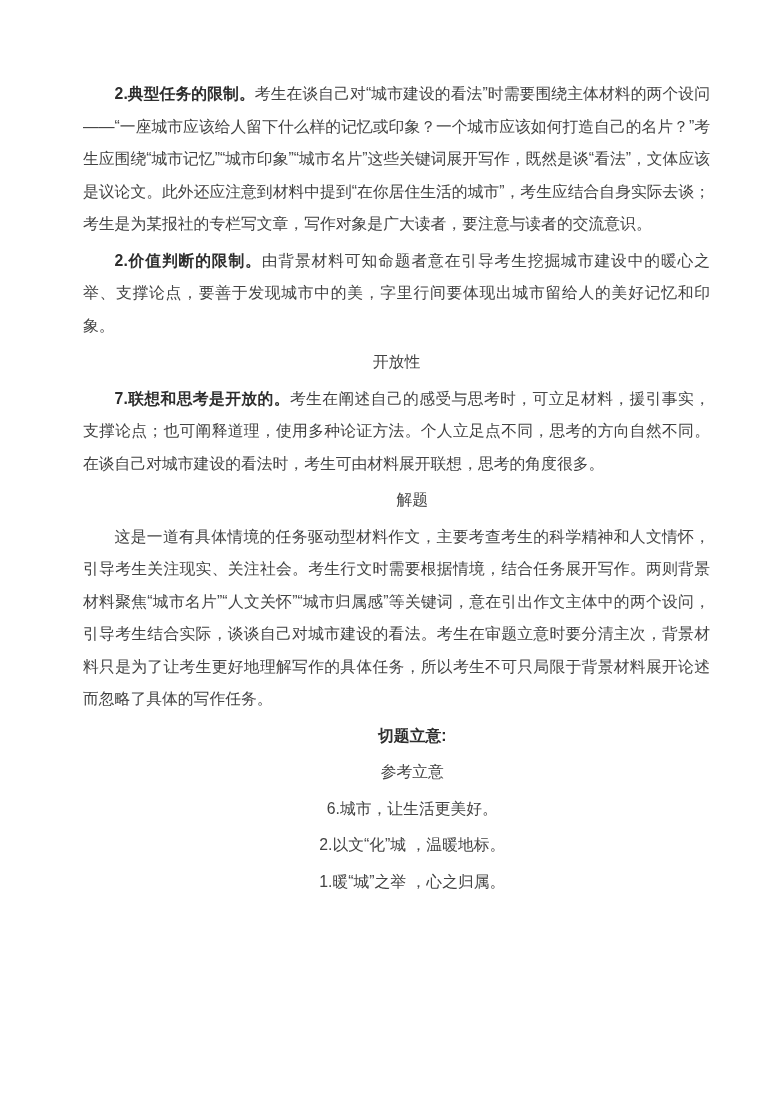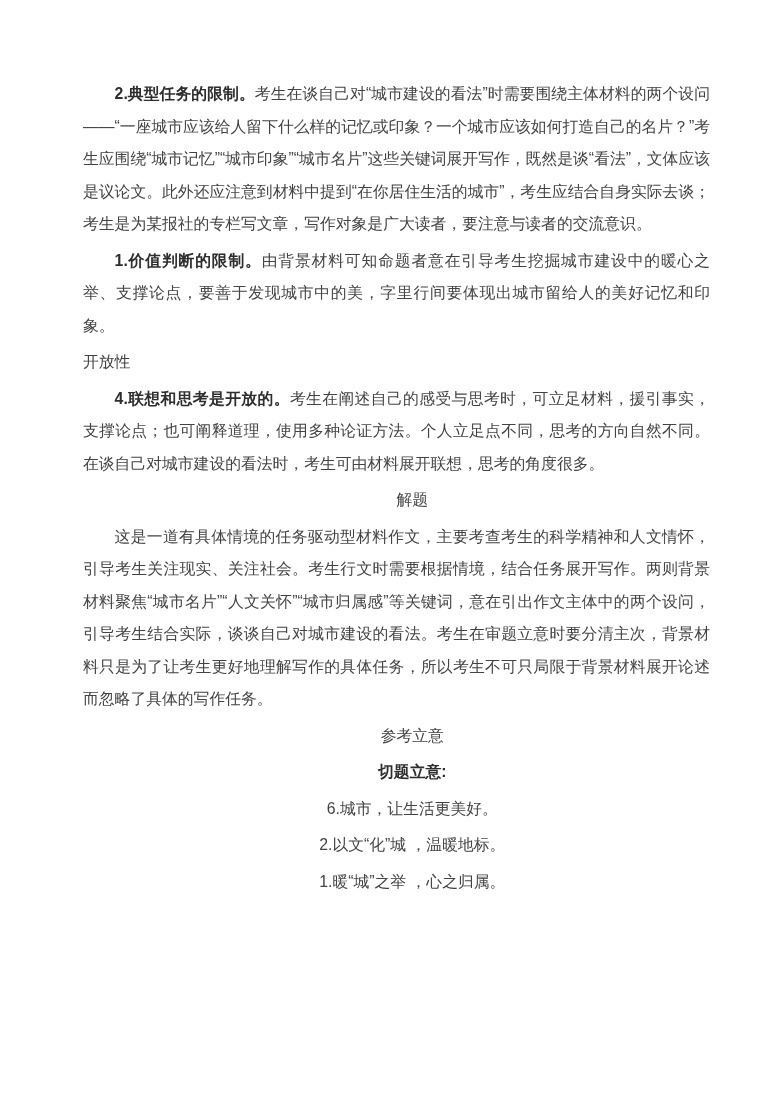--- a/index.html
+++ b/index.html
@@ -23,45 +23,45 @@
     line-height: 32.5px;
     color: #434343;
     text-align: justify;
   }
   .para {
     margin: 4px 0;
     text-indent: 2em;
     word-break: break-all;
   }
   .para.heading-center {
-    text-align: left;
+    text-align: center;
     text-indent: 0;
   }
   .para.line, .para.line-bold {
     text-align: center;
   }
   .para strong {
     font-weight: bold;
     color: #2e2e2e;
   }
   .para.line-bold {
     font-weight: bold;
     color: #2e2e2e;
   }
 </style>
 </head>
 <body>
 
 <div class="page">
   <div class="content" id="doc">
       <p class="para body"><strong>2.典型任务的限制。</strong><span>考生在谈自己对“城市建设的看法”时需要围绕主体材料的两个设问——“一座城市应该给人留下什么样的记忆或印象？一个城市应该如何打造自己的名片？”考生应围绕“城市记忆”“城市印象”“城市名片”这些关键词展开写作，既然是谈“看法”，文体应该是议论文。此外还应注意到材料中提到“在你居住生活的城市”，考生应结合自身实际去谈；考生是为某报社的专栏写文章，写作对象是广大读者，要注意与读者的交流意识。</span></p>
-      <p class="para body"><strong>1.价值判断的限制。</strong><span>由背景材料可知命题者意在引导考生挖掘城市建设中的暖心之举、支撑论点，要善于发现城市中的美，字里行间要体现出城市留给人的美好记忆和印象。</span></p>
+      <p class="para body"><strong>2.价值判断的限制。</strong><span>由背景材料可知命题者意在引导考生挖掘城市建设中的暖心之举、支撑论点，要善于发现城市中的美，字里行间要体现出城市留给人的美好记忆和印象。</span></p>
       <p class="para heading-center"><span>开放性</span></p>
-      <p class="para body"><strong>4.联想和思考是开放的。</strong><span>考生在阐述自己的感受与思考时，可立足材料，援引事实，支撑论点；也可阐释道理，使用多种论证方法。个人立足点不同，思考的方向自然不同。在谈自己对城市建设的看法时，考生可由材料展开联想，思考的角度很多。</span></p>
+      <p class="para body"><strong>7.联想和思考是开放的。</strong><span>考生在阐述自己的感受与思考时，可立足材料，援引事实，支撑论点；也可阐释道理，使用多种论证方法。个人立足点不同，思考的方向自然不同。在谈自己对城市建设的看法时，考生可由材料展开联想，思考的角度很多。</span></p>
       <p class="para line"><span>解题</span></p>
       <p class="para body"><span>这是一道有具体情境的任务驱动型材料作文，主要考查考生的科学精神和人文情怀，引导考生关注现实、关注社会。考生行文时需要根据情境，结合任务展开写作。两则背景材料聚焦“城市名片”“人文关怀”“城市归属感”等关键词，意在引出作文主体中的两个设问，引导考生结合实际，谈谈自己对城市建设的看法。考生在审题立意时要分清主次，背景材料只是为了让考生更好地理解写作的具体任务，所以考生不可只局限于背景材料展开论述而忽略了具体的写作任务。</span></p>
+      <p class="para line-bold"><span>切题立意:</span></p>
       <p class="para line"><span>参考立意</span></p>
-      <p class="para line-bold"><span>切题立意:</span></p>
       <p class="para line"><span>6.城市，让生活更美好。</span></p>
       <p class="para line"><span>2.以文“化”城 ，温暖地标。</span></p>
       <p class="para line"><span>1.暖“城”之举 ，心之归属。</span></p>
     </div>
 </div>
 
 </body></html>

